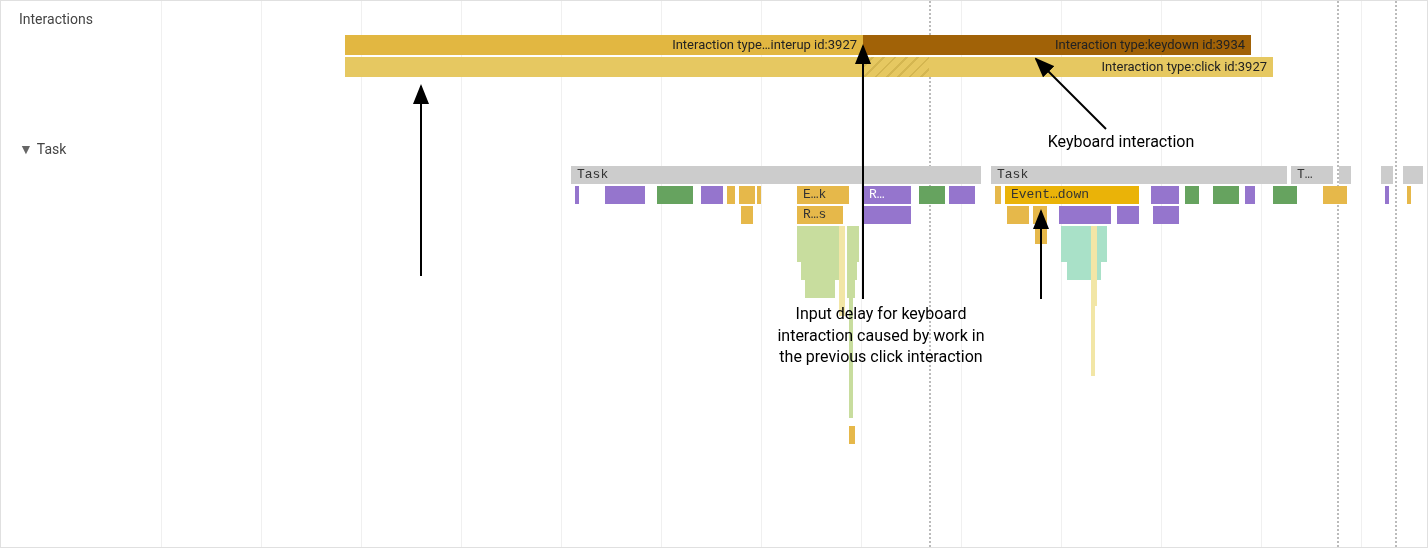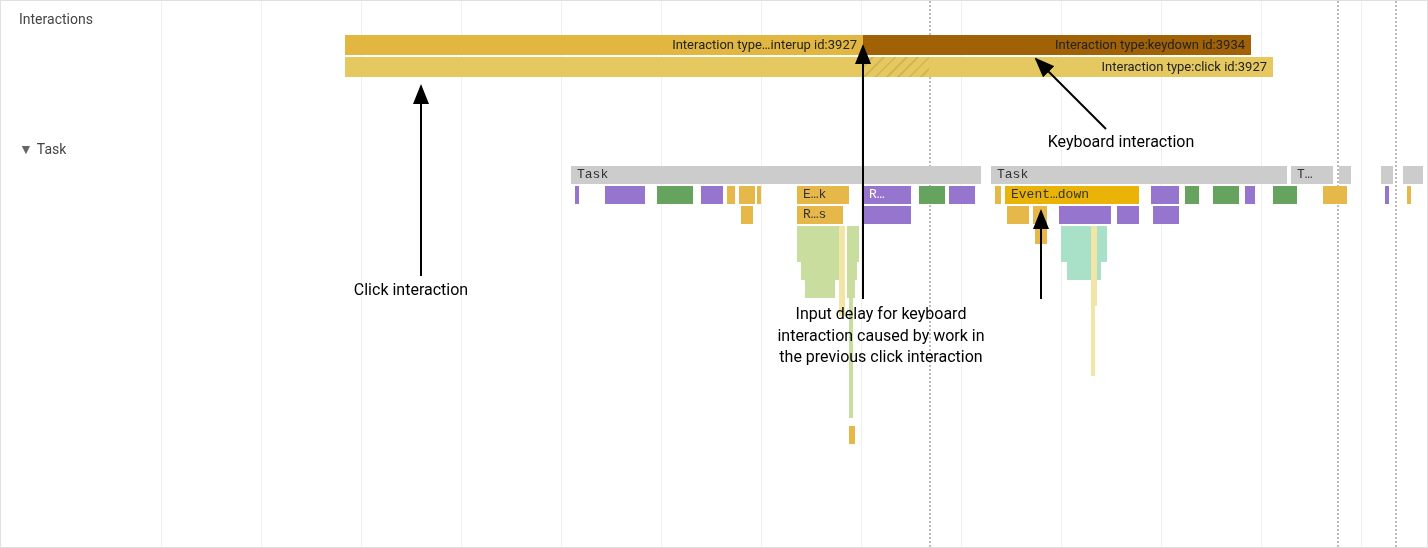--- a/index.html
+++ b/index.html
@@ -211,21 +211,20 @@
     <div class="flame-bar yellow" style="left:848px; width:6px; top:260px;"></div>
 
     <div class="flame-bar yellow" style="left:1034px; width:12px; top:60px;"></div>
     <div class="flame-bar mint" style="left:1060px; width:46px; top:60px;"></div>
     <div class="flame-bar mint" style="left:1060px; width:46px; top:78px;"></div>
     <div class="flame-bar mint" style="left:1066px; width:34px; top:96px;"></div>
     <div class="flame-bar paleyellow" style="left:1090px; width:6px; top:60px; height:80px;"></div>
     <div class="flame-bar paleyellow" style="left:1090px; width:4px; top:140px; height:70px;"></div>
   </div>
 
-  <div class="annotation" style="left:320px; top:278px; width:180px;">Click interaction</div>
 
   <div class="annotation" style="left:740px; top:302px; width:280px; white-space:pre-line;">Input delay for keyboard
 interaction caused by work in
 the previous click interaction</div>
 
   <div class="annotation" style="left:1020px; top:130px; width:200px;">Keyboard interaction</div>
 
   <svg class="arrows">
     <defs>
       <marker id="arrowhead" markerWidth="10" markerHeight="8" refX="9" refY="4" orient="auto">

